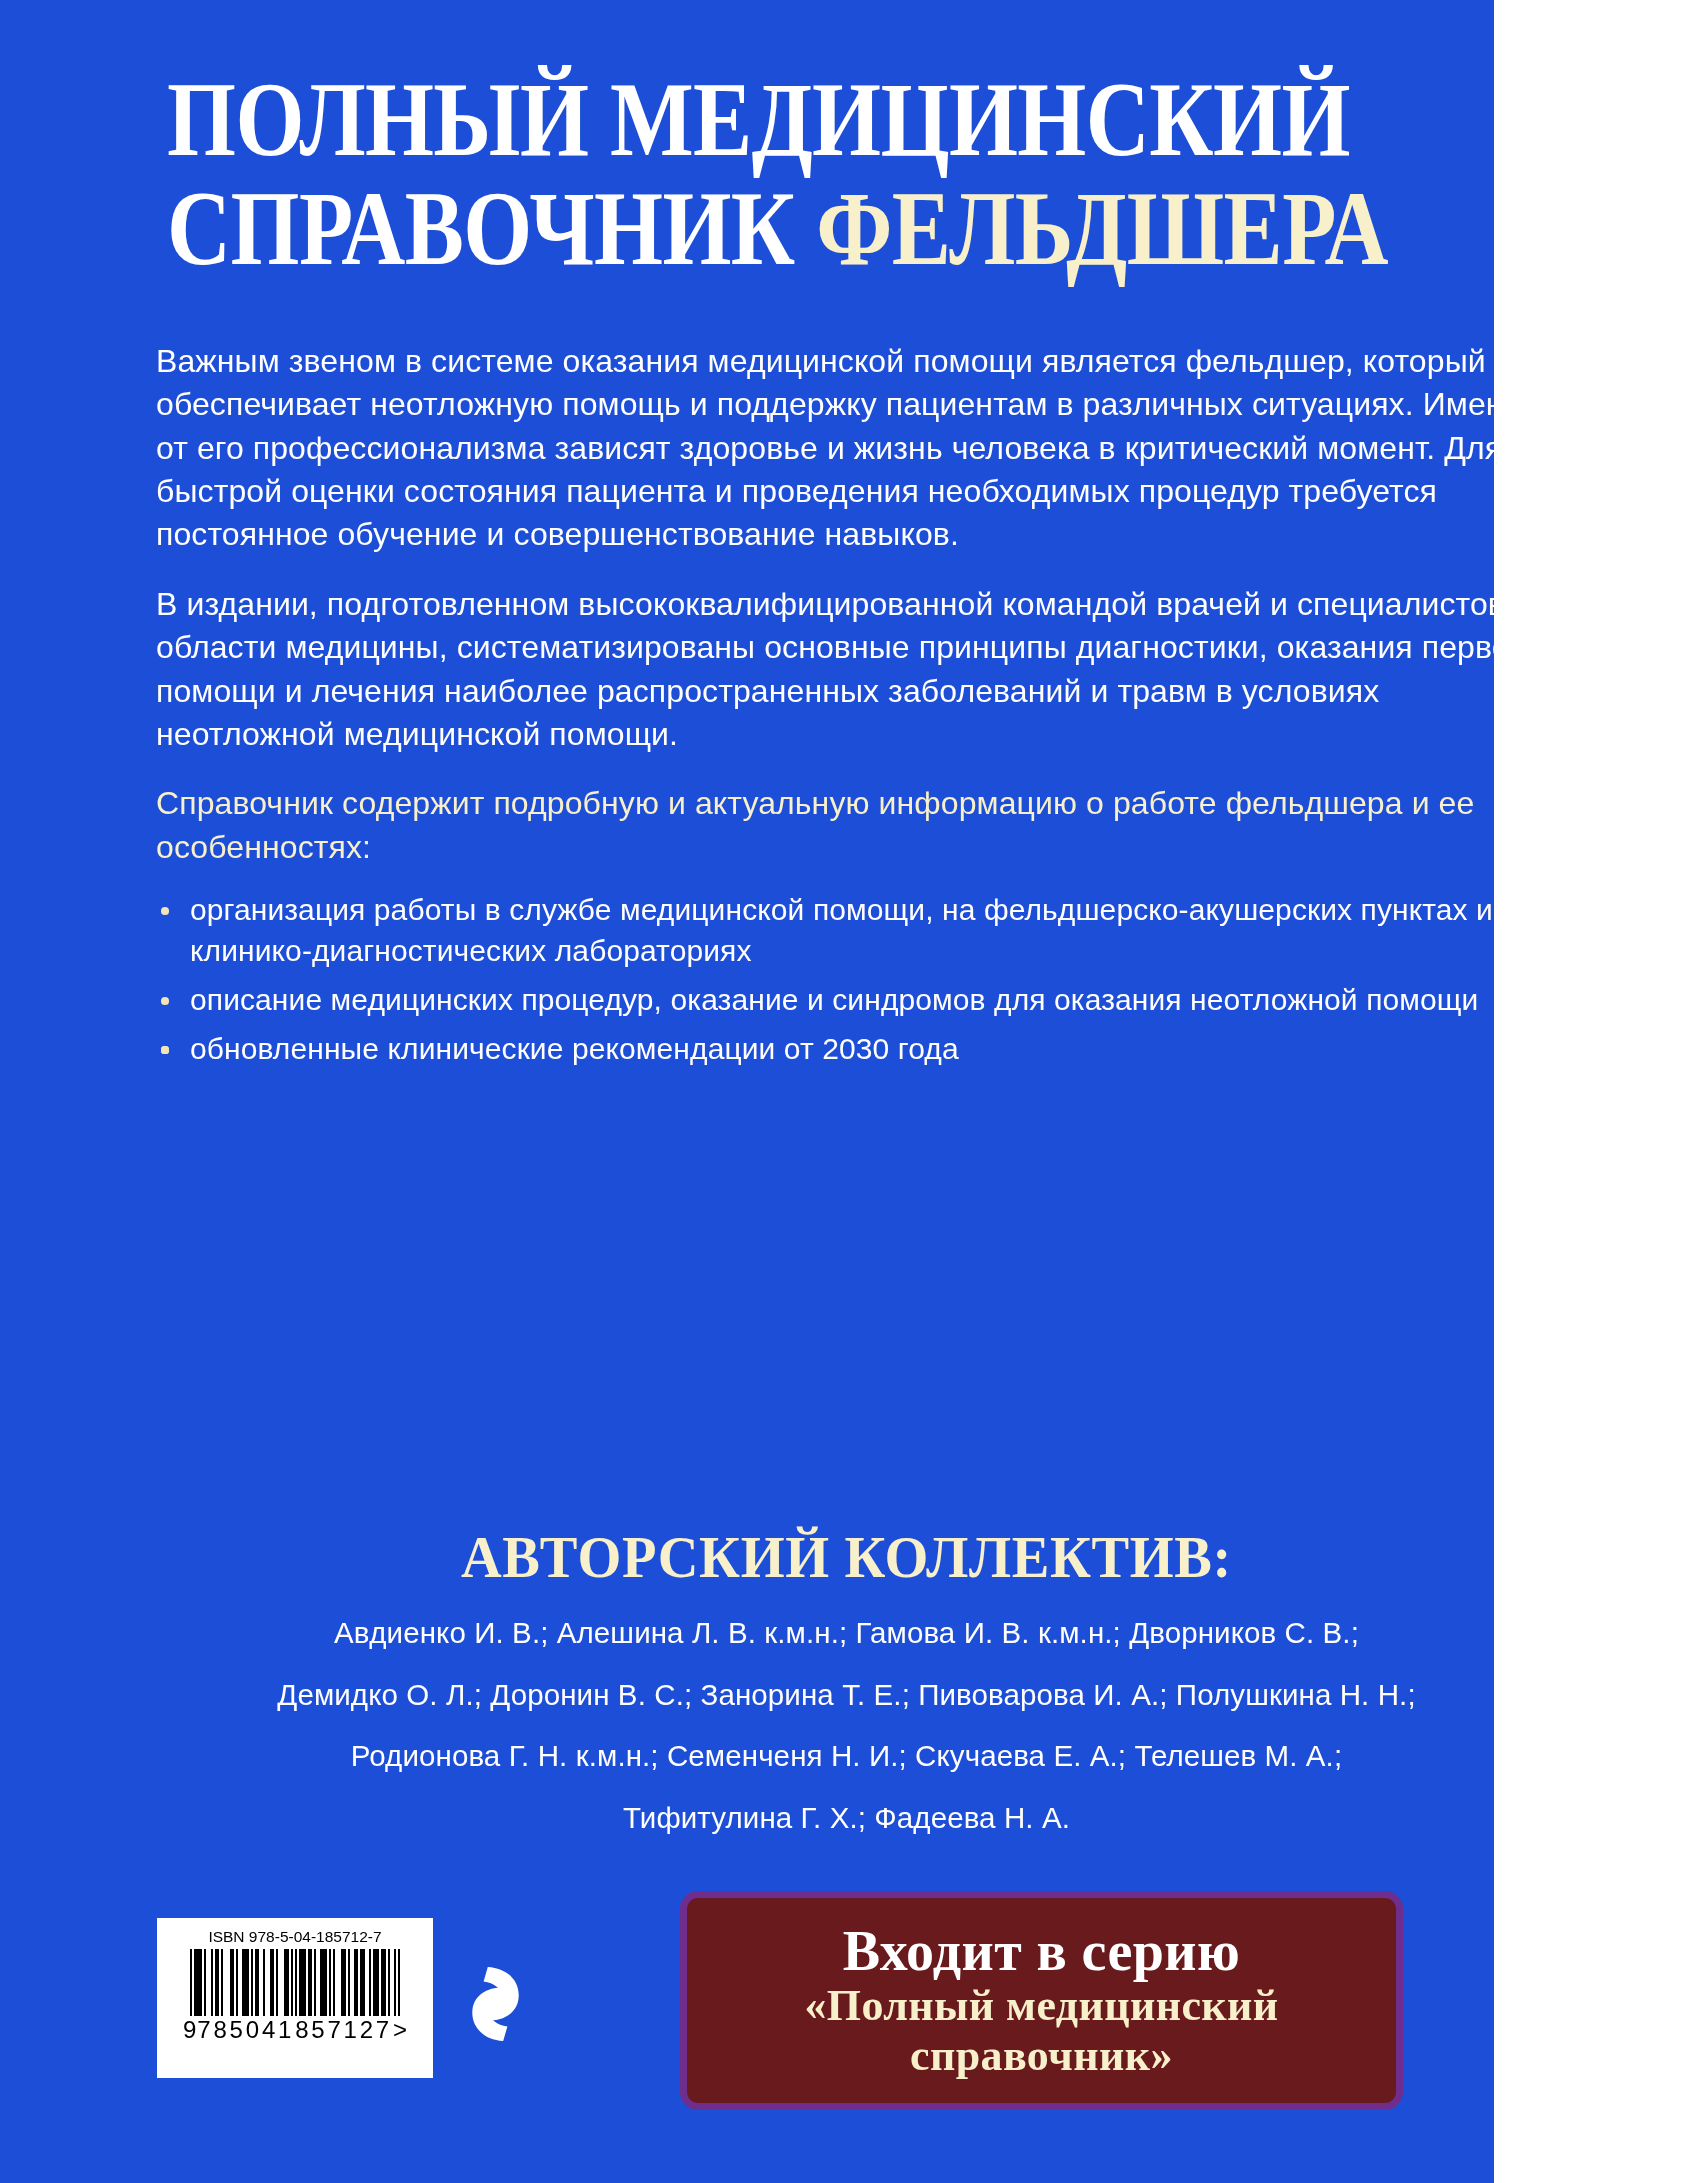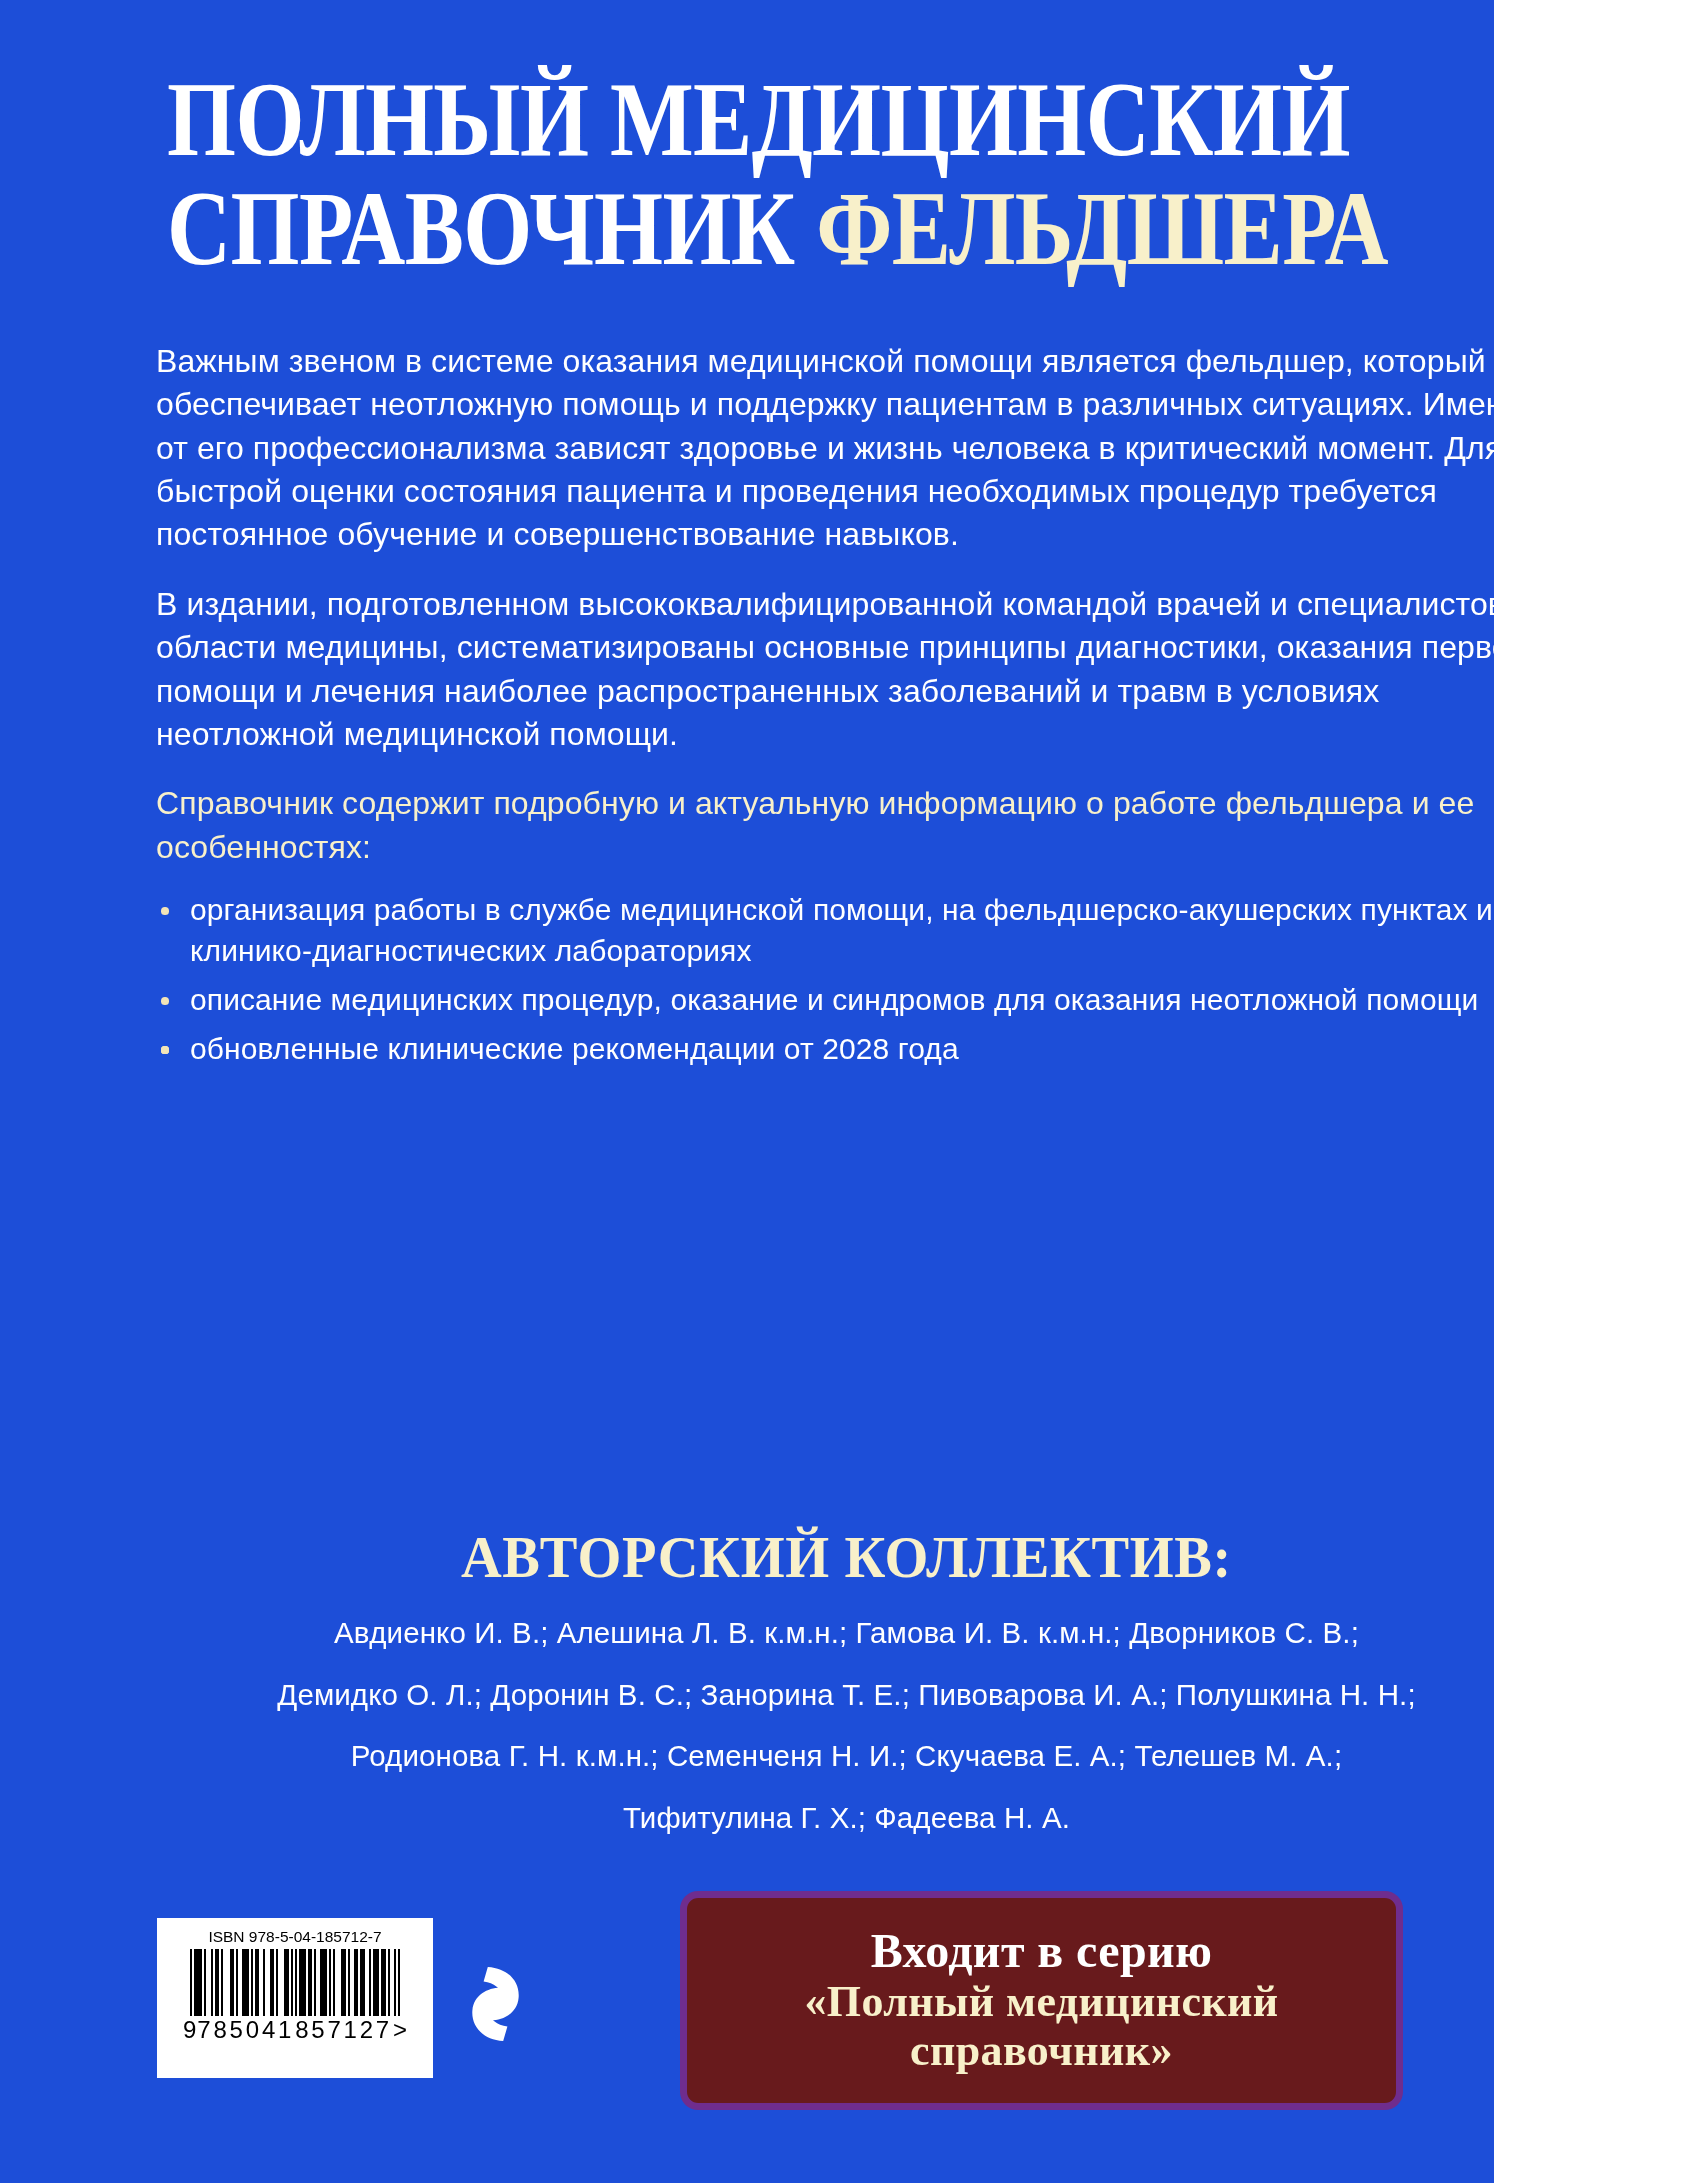--- a/index.html
+++ b/index.html
@@ -184,21 +184,21 @@
     box-sizing: border-box;
     display: flex;
     flex-direction: column;
     align-items: center;
     justify-content: center;
     font-family: "Liberation Serif", "DejaVu Serif", serif;
     font-weight: 700;
   }
   .series-line-1 {
     color: #FFFFFF;
-    font-size: 48px;
+    font-size: 56px;
     line-height: 1.08;
     letter-spacing: 0.4px;
   }
   .series-line-2,
   .series-line-3 {
     color: #F8F0CA;
     font-size: 44px;
     line-height: 1.12;
     letter-spacing: 0.4px;
   }
@@ -231,21 +231,21 @@
         <span>описание медицинских процедур, оказание и синдромов для оказания неотложной помощи</span>
       </li>
       <li class="bullet-item">
         <span class="bullet-dot"></span>
       </li>
       <li class="bullet-item">
         <span class="bullet-dot"></span>
       </li>
       <li class="bullet-item">
         <span class="bullet-dot"></span>
-        <span>обновленные клинические рекомендации от 2028 года</span>
+        <span>обновленные клинические рекомендации от 2030 года</span>
       </li>
     </ul>
   </div>
 
   <div class="authors-block">
     <div class="authors-heading">АВТОРСКИЙ КОЛЛЕКТИВ:</div>
     <div class="author-line">Авдиенко И. В.; Алешина Л. В. к.м.н.; Гамова И. В. к.м.н.; Дворников С. В.;</div>
     <div class="author-line">Демидко О. Л.; Доронин В. С.; Занорина Т. Е.; Пивоварова И. А.; Полушкина Н. Н.;</div>
     <div class="author-line">Родионова Г. Н. к.м.н.; Семенченя Н. И.; Скучаева Е. А.; Телешев М. А.;</div>
     <div class="author-line">Тифитулина Г. Х.; Фадеева Н. А.</div>

